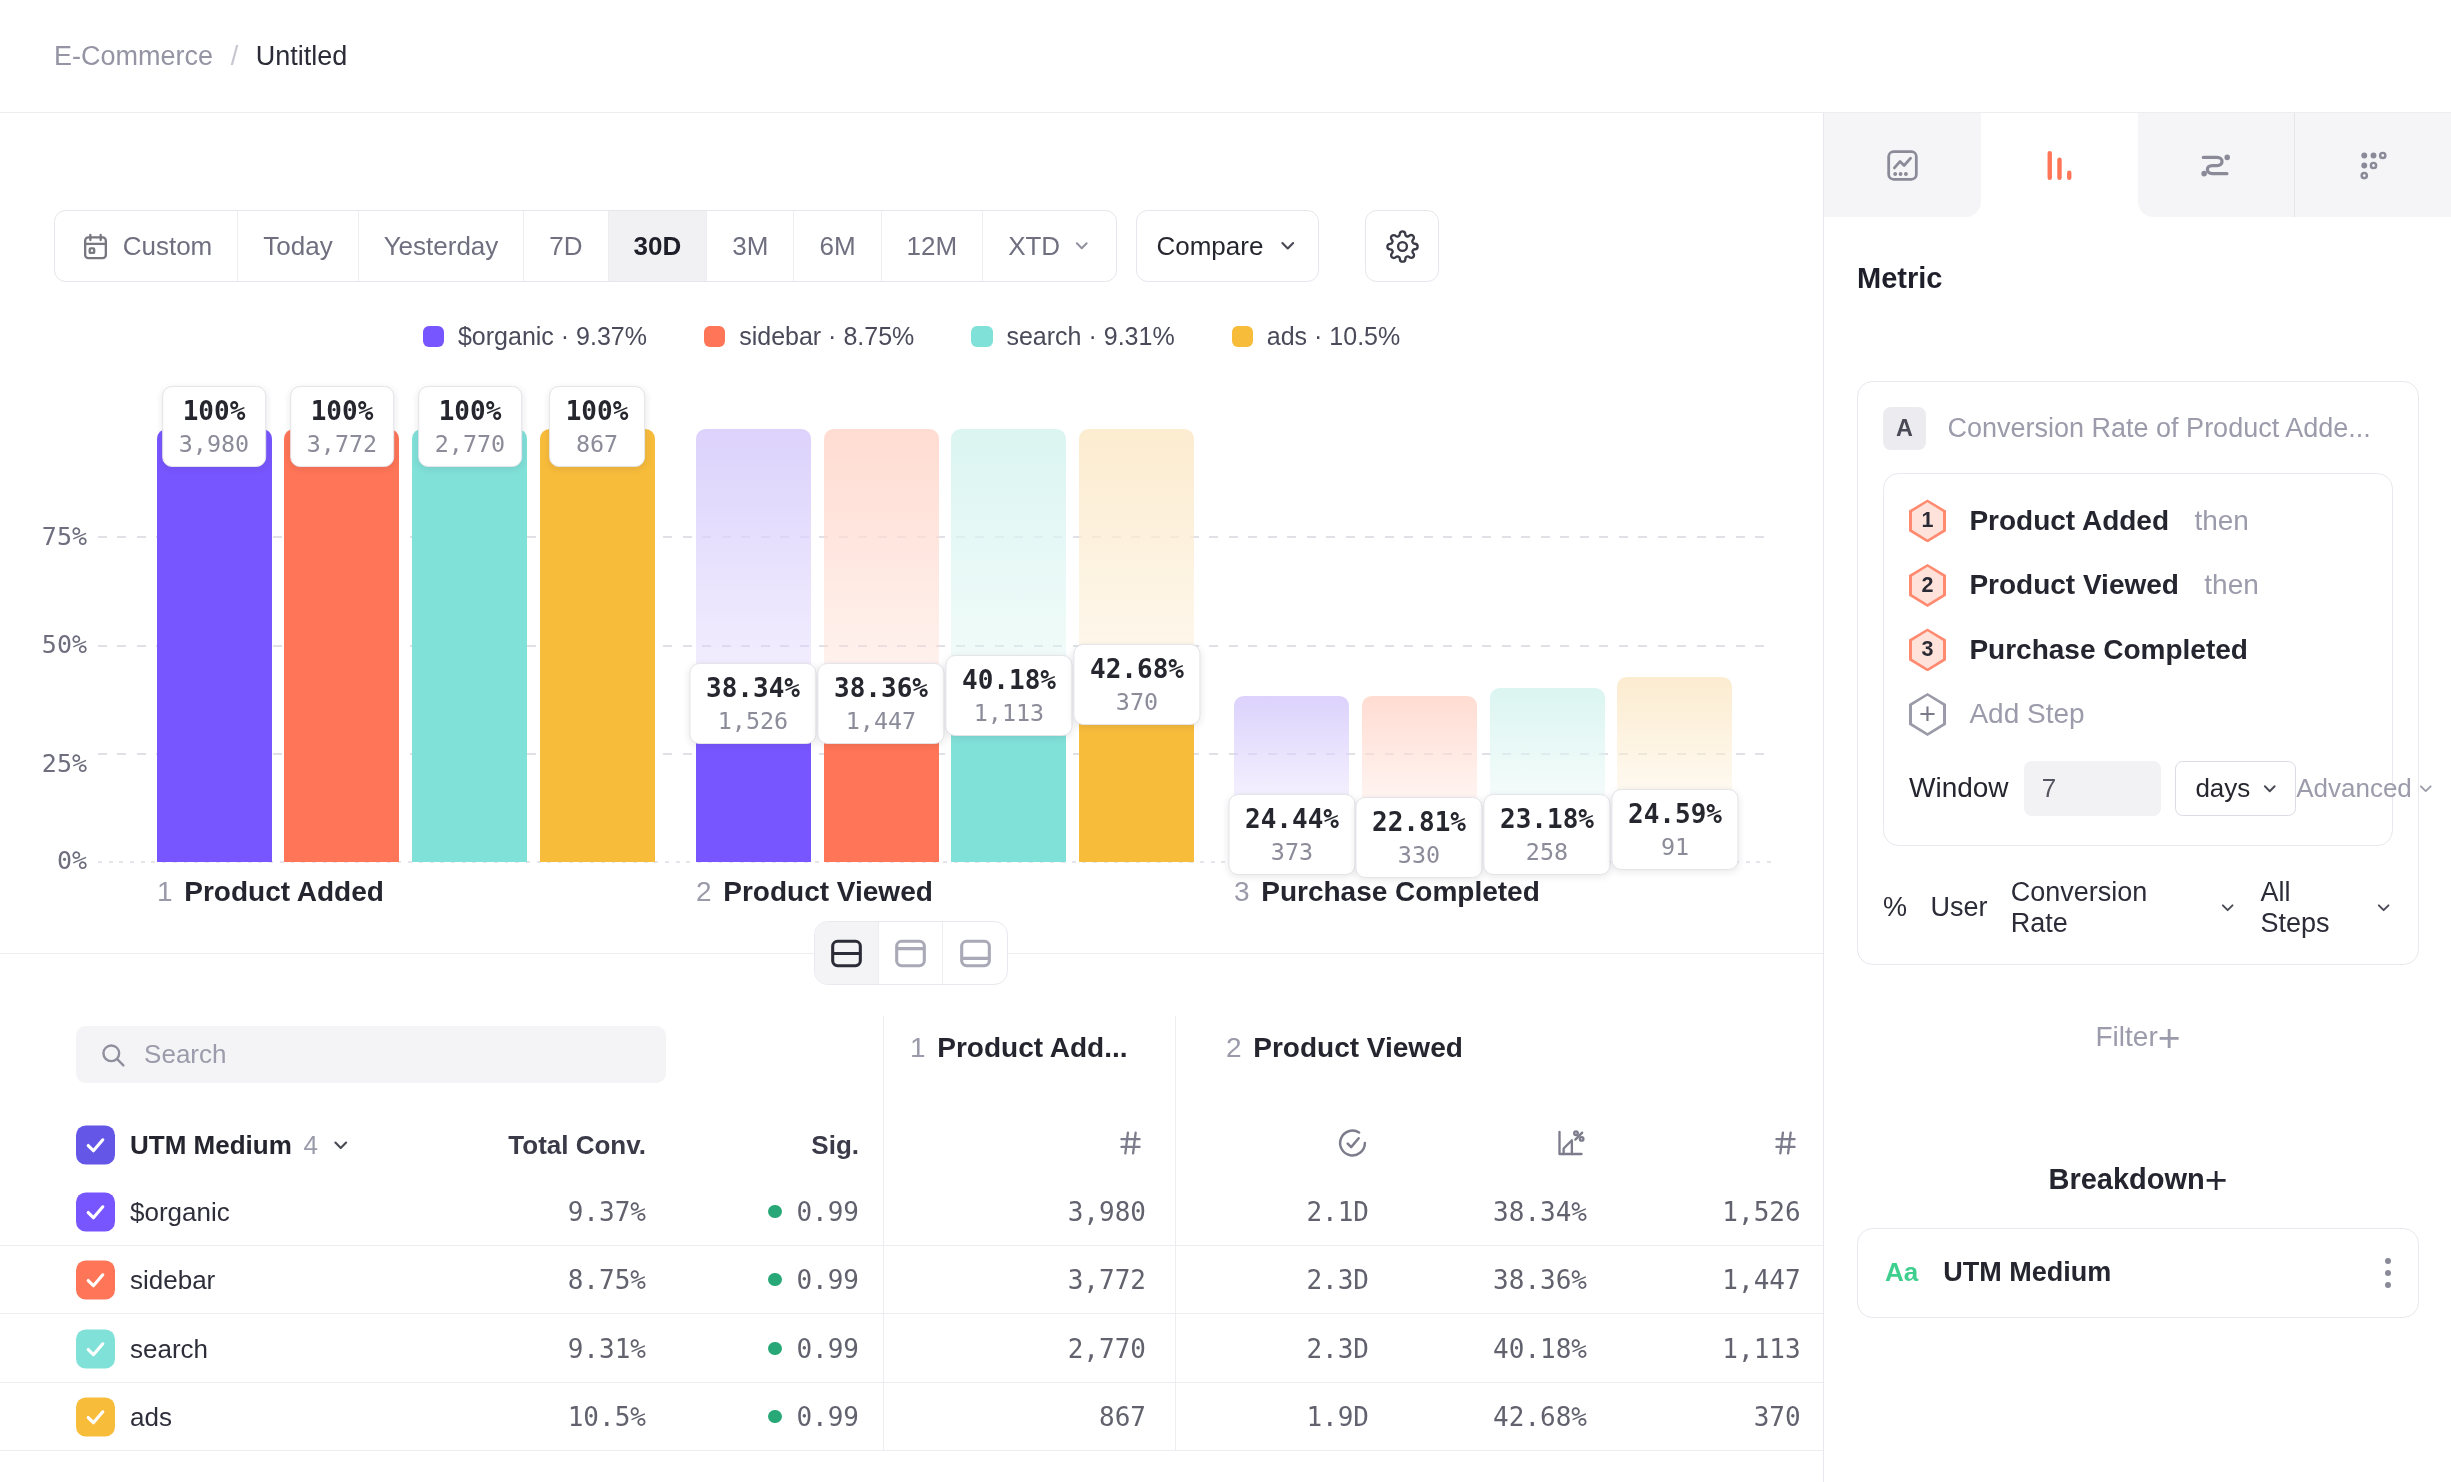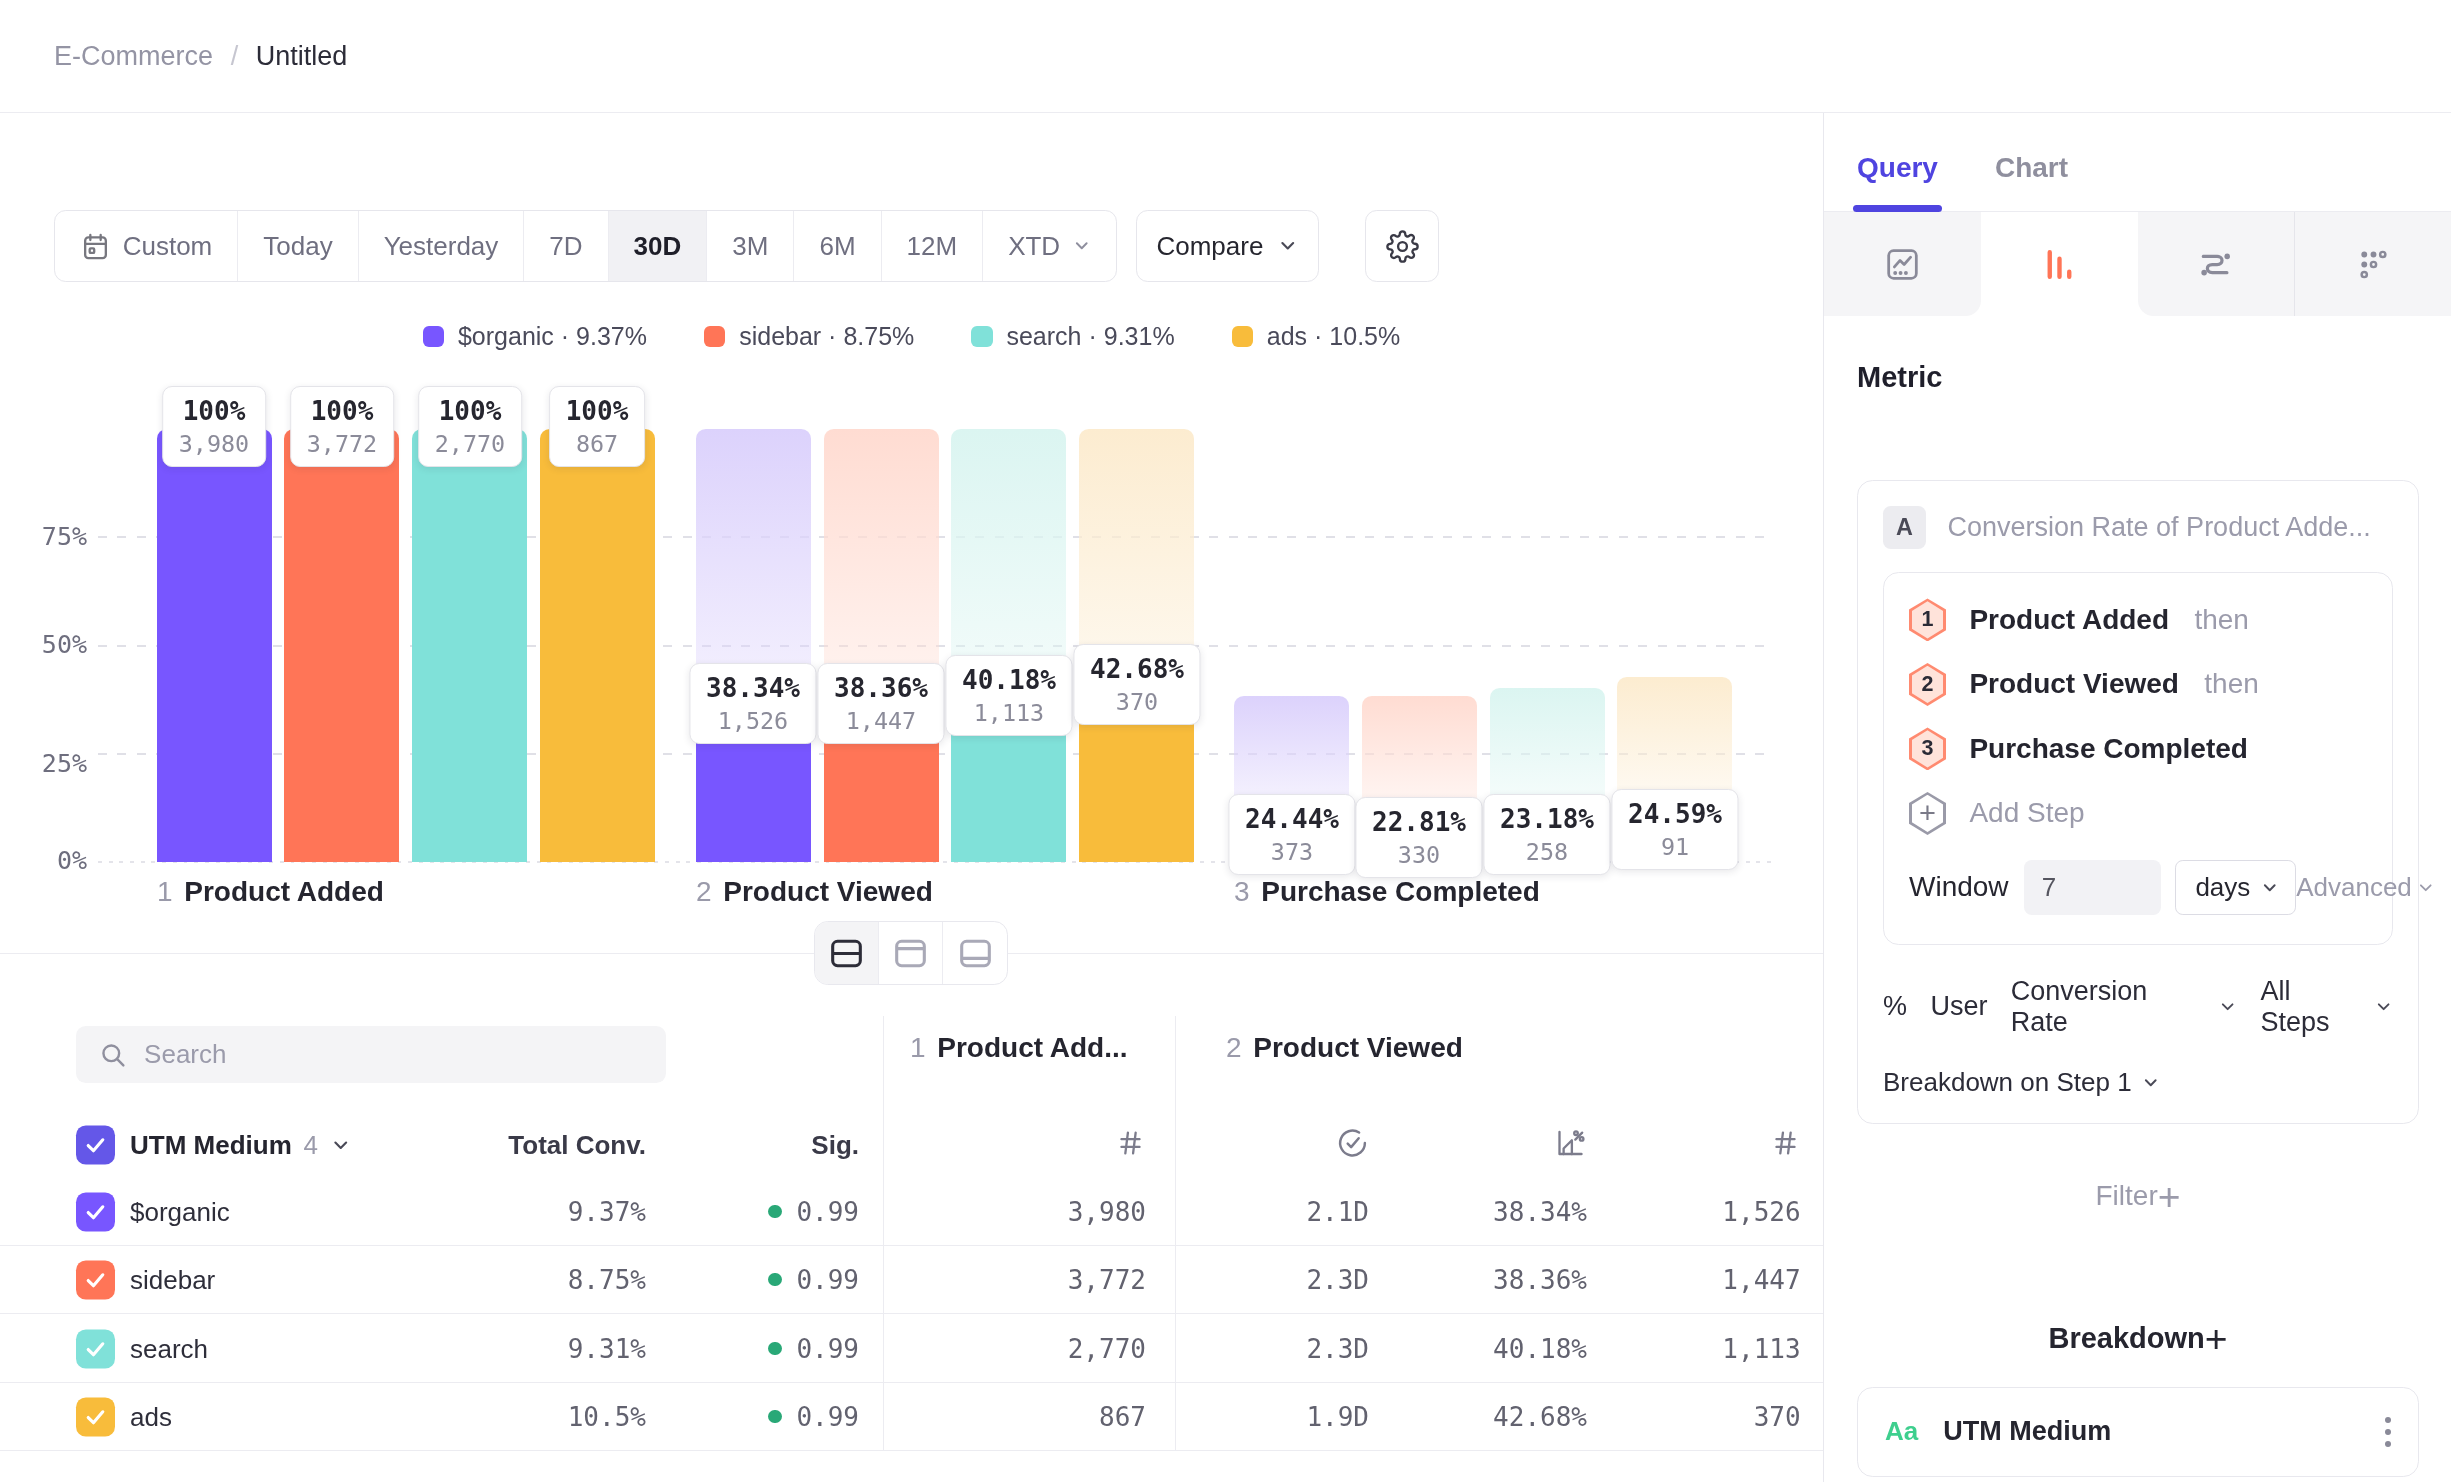--- a/index.html
+++ b/index.html
@@ -452,24 +452,20 @@
           <span class="num-cell">0.99</span>
         </div>
         <div class="cell-r num-cell" style="right: 677px;">867</div>
         <div class="cell-r num-cell" style="right: 454px;">1.9D</div>
         <div class="cell-r num-cell" style="right: 236px;">42.68%</div>
         <div class="cell-r num-cell" style="right: 22.4px;">370</div>
       </div>
     </div>
 
   <div class="panel">
-    <div class="tabbar">
-        <div class="ptab active">Query</div>
-        <div class="ptab">Chart</div>
-      </div>
 
     <div class="icon-tabs">
       <span class="itab rbr">
         <svg viewBox="0 0 24 24" width="39" height="39" fill="none" stroke="#8a8a99" stroke-width="1.7" stroke-linecap="round" stroke-linejoin="round">
             <rect x="3.5" y="3.5" width="17" height="17" rx="3"></rect>
             <polyline points="7 13.5 10.5 9.5 13 12 17 7.5"></polyline>
             <path d="M7.5 17.2h.01M10.8 17.2h.01M14.1 17.2h.01" stroke-width="2.4"></path>
           </svg>
       </span>
       <span class="itab active">
@@ -576,26 +572,20 @@
               </svg>
           </span>
           <span class="tok">
             <span>All Steps</span>
             <svg viewBox="0 0 24 24" width="19.5" height="19.5" fill="none" stroke="#4a4a57" stroke-width="2.4" stroke-linecap="round" stroke-linejoin="round">
                 <polyline points="6 9 12 15 18 9"></polyline>
               </svg>
           </span>
         </div>
 
-        <div class="bstep-row">
-          <span>Breakdown on Step 1</span>
-          <svg viewBox="0 0 24 24" width="19.5" height="19.5" fill="none" stroke="#4a4a57" stroke-width="2.4" stroke-linecap="round" stroke-linejoin="round">
-              <polyline points="6 9 12 15 18 9"></polyline>
-            </svg>
-        </div>
       </div>
 
       <div class="sec-row filter">
         <span>Filter</span>
         <span class="plus">+</span>
       </div>
 
       <div class="sec-row bdown">
         <span>Breakdown</span>
         <span class="plus" style="font-weight:400">+</span>

